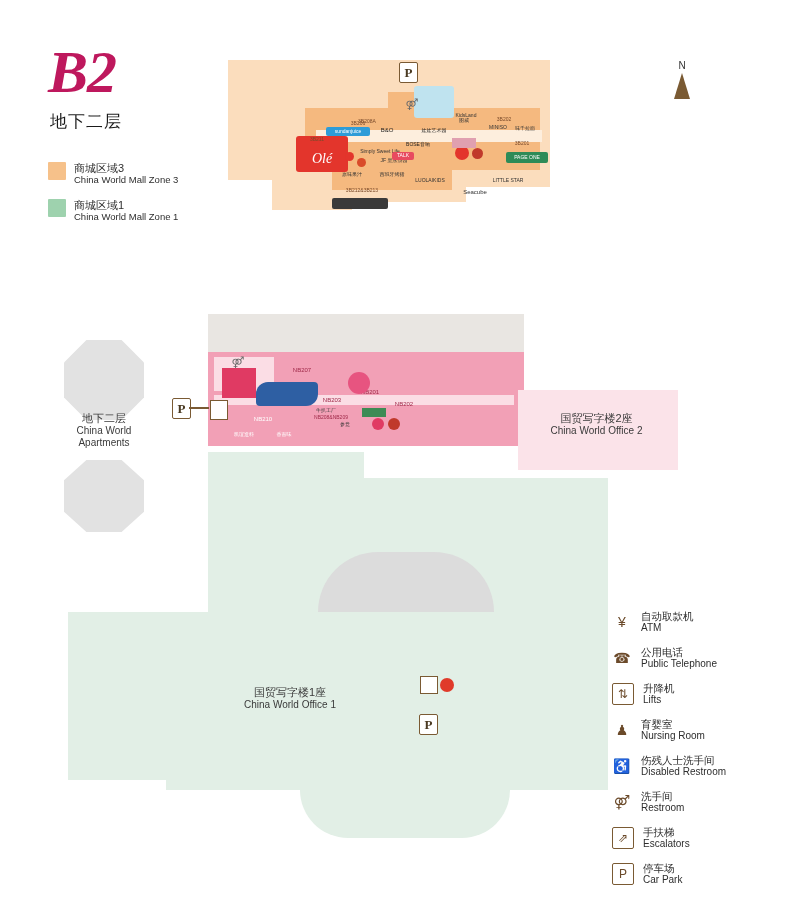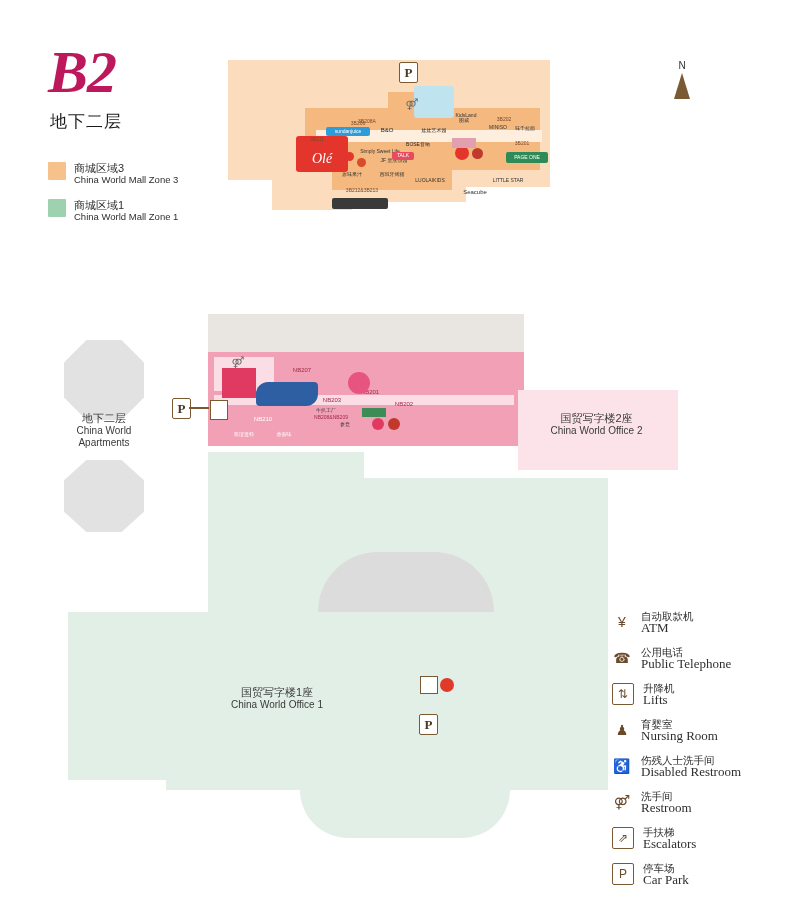--- a/index.html
+++ b/index.html
@@ -39,21 +39,21 @@
   
   .amenities { position:absolute; left:612px; top:604px; }
   .am-row { display:flex; align-items:center; height:36px; }
   .am-ico {
     width:20px; height:20px; margin-right:9px; flex:none;
     display:flex; align-items:center; justify-content:center;
     font-size:14px; color:#6b4a2a;
   }
   .am-ico.boxed { border:1.4px solid #7a5a33; border-radius:2px; font-size:12px; }
   .am-txt-cn { font-size:10.5px; line-height:11px; color:#2e2e2e; }
-  .am-txt-en { font-size:13px; line-height:11px; color:#2e2e2e;font-family:Liberation Serif, serif; }
+  .am-txt-en { font-size:10px; line-height:11px; color:#2e2e2e; }
 
   
   .compass { position:absolute; left:668px; top:60px; width:28px; text-align:center; }
   .compass .n { font-size:10px; color:#333; }
   .compass .arrow {
     width:0; height:0; margin:2px auto 0;
     border-left:8px solid transparent; border-right:8px solid transparent;
     border-bottom:26px solid #7a5a33;
   }
 
@@ -219,21 +219,21 @@
   <div class="shape" style="left:472px; top:478px; width:136px; height:134px; background:#e2efe6;"></div>
   <div class="shape" style="left:340px; top:478px; width:140px; height:134px; background:#e2efe6;"></div>
   <div class="shape" style="left:68px; top:612px; width:540px; height:178px; background:#e2efe6;"></div>
   <div class="shape" style="left:300px; top:790px; width:210px; height:48px; background:#e2efe6;
               border-bottom-left-radius:100px; border-bottom-right-radius:100px;"></div>
   <div class="shape" style="left:68px; top:780px; width:98px; height:12px; background:#ffffff;"></div>
 
   <div class="shape" style="left:318px; top:552px; width:176px; height:60px; background:#dcdcdc;
               border-top-left-radius:90px; border-top-right-radius:90px;"></div>
 
-  <div class="lbl" style="left:171px; top:686px; width:212px;">
+  <div class="lbl" style="left:184px; top:686px; width:212px;">
     <div class="cn">国贸写字楼1座</div>
     <div class="en">China World Office 1</div>
   </div>
 
   <div class="pmark" style="left:419px; top:714px;">P</div>
   <div class="shape" style="left:420px; top:676px; width:16px; height:16px; border:1.3px solid #7a5a33; background:#fff;"></div>
   <div class="shape" style="left:440px; top:678px; width:14px; height:14px; background:#e03a2a; border-radius:50%;"></div>
 
   <div class="amenities">
     <div class="am-row">

